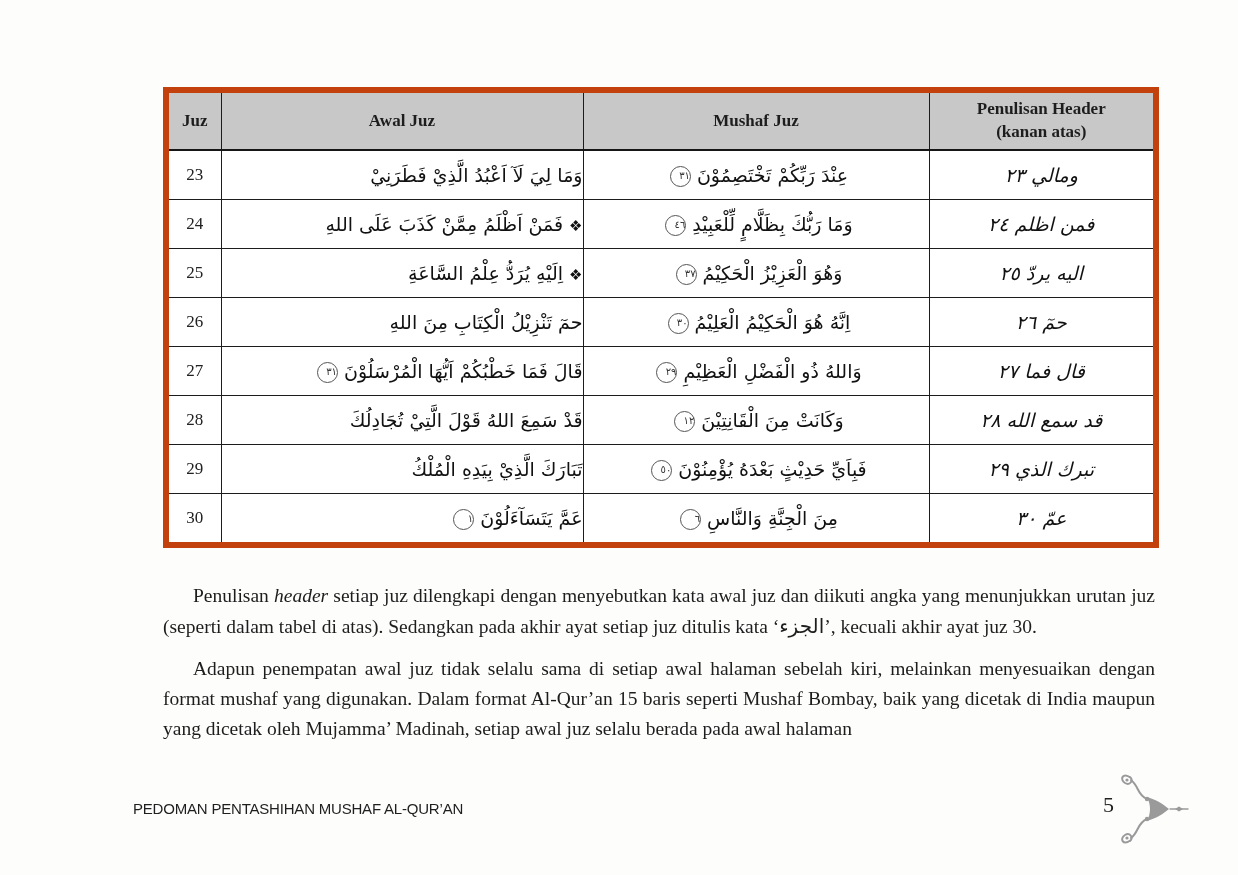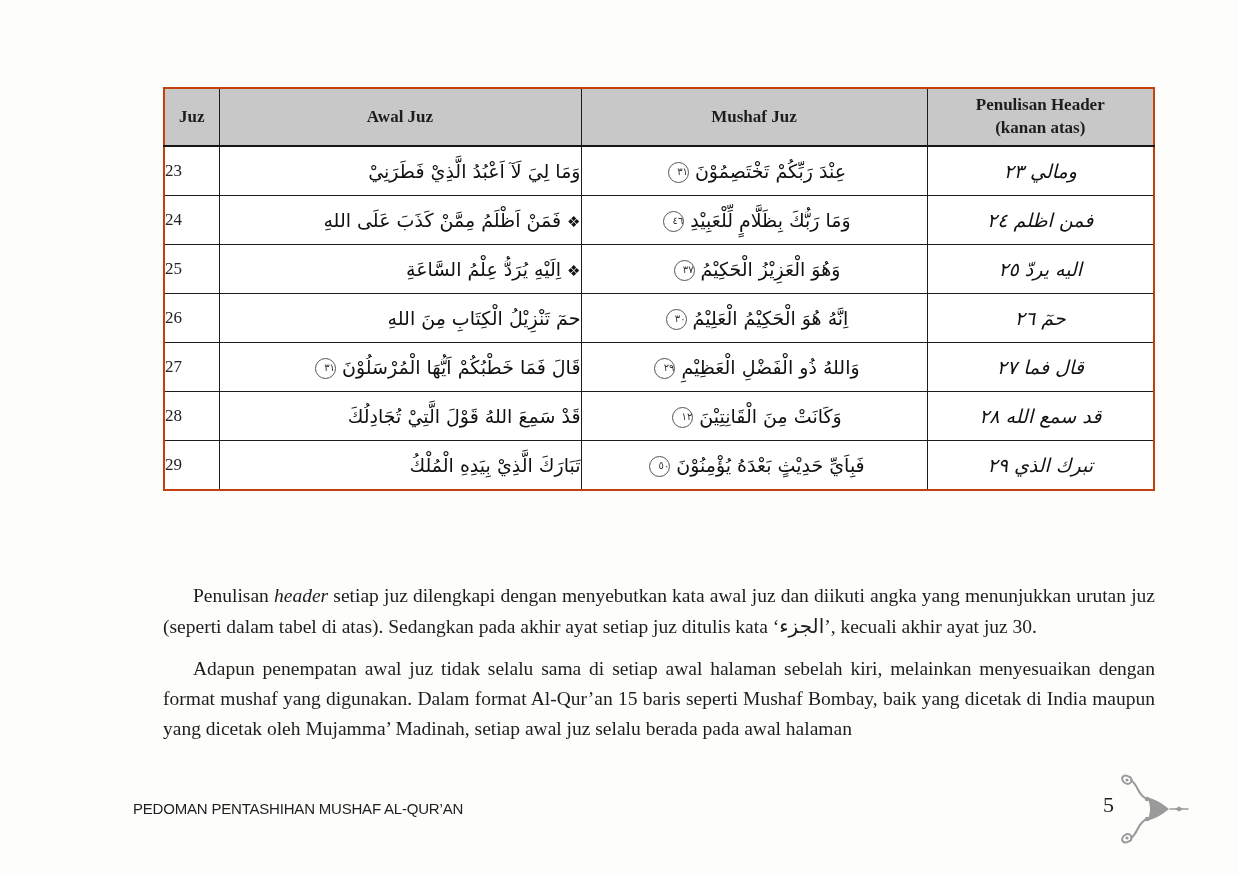--- a/index.html
+++ b/index.html
@@ -13,42 +13,42 @@
     box-shadow:0 0 4px rgba(0,0,0,.25);
   }
   
   table.juz-table{
     position:absolute;left:163px;top:87px;
     width:990px;
     border-collapse:collapse;
     table-layout:fixed;
     background:#fff;
   }
-  table.juz-table{border:2px solid #c2410c;}
+  table.juz-table{border:6px solid #c2410c;}
   table.juz-table th, table.juz-table td{
     border:1px solid #1c1c1c;
     padding:0;
     overflow:hidden;
   }
   table.juz-table thead th{
     background:#c8c8c8;
     height:56px;
     font-size:17px;
     font-weight:bold;
     text-align:center;
     vertical-align:middle;
     border-bottom:2px solid #161616;
     line-height:1.35;
   }
   col.c-juz{width:55px;}
   col.c-awal{width:362px;}
   col.c-akhir{width:346px;}
   col.c-head{width:227px;}
   table.juz-table tbody td{height:48px;vertical-align:middle;}
-  td.juz-cell{text-align:left;font-size:17px;color:#222;}
+  td.juz-cell{text-align:center;font-size:17px;color:#222;}
   .arabic{
     font-family:"DejaVu Sans", sans-serif;
     font-size:19px;
     color:#111;
     direction:rtl;
     unicode-bidi:embed;
   }
   td.awal-cell{text-align:right;direction:rtl;padding:0 14px 0 6px;}
   td.akhir-cell{text-align:center;direction:rtl;padding:0 8px;}
   td.head-cell{text-align:center;direction:rtl;padding:0 30px 0 8px;font-style:italic;}
@@ -159,20 +159,26 @@
           <td class="arabic awal-cell"><span>قَدْ سَمِعَ اللهُ قَوْلَ الَّتِيْ تُجَادِلُكَ</span></td>
           <td class="arabic akhir-cell"><span>وَكَانَتْ مِنَ الْقَانِتِيْنَ</span><span class="ayah-circle">١٢</span></td>
           <td class="arabic head-cell">قد سمع الله ٢٨</td>
         </tr>
         <tr>
           <td class="juz-cell">29</td>
           <td class="arabic awal-cell"><span>تَبَارَكَ الَّذِيْ بِيَدِهِ الْمُلْكُ</span></td>
           <td class="arabic akhir-cell"><span>فَبِاَيِّ حَدِيْثٍ بَعْدَهُ يُؤْمِنُوْنَ</span><span class="ayah-circle">٥٠</span></td>
           <td class="arabic head-cell">تبرك الذي ٢٩</td>
         </tr>
+        <tr>
+          <td class="juz-cell">30</td>
+          <td class="arabic awal-cell"><span>عَمَّ يَتَسَآءَلُوْنَ</span><span class="ayah-circle">١</span></td>
+          <td class="arabic akhir-cell"><span>مِنَ الْجِنَّةِ وَالنَّاسِ</span><span class="ayah-circle">٦</span></td>
+          <td class="arabic head-cell">عمّ ٣٠</td>
+        </tr>
       </tbody>
   </table>
 
   <div class="body-text">
     <p>
       <span>Penulisan </span><span class="it">header</span><span> setiap juz dilengkapi dengan menyebutkan kata awal juz dan diikuti angka yang menunjukkan urutan juz (seperti dalam tabel di atas). Sedangkan pada akhir ayat setiap juz ditulis kata ‘</span><span class="inline-arabic" dir="rtl">الجزء</span><span>’, kecuali akhir ayat juz 30.</span>
     </p>
     <p>Adapun penempatan awal juz tidak selalu sama di setiap awal halaman sebelah kiri, melainkan menyesuaikan dengan format mushaf yang digunakan. Dalam format Al-Qur’an 15 baris seperti Mushaf Bombay, baik yang dicetak di India maupun yang dicetak oleh Mujamma’ Madinah, setiap awal juz selalu berada pada awal halaman</p>
   </div>
 

